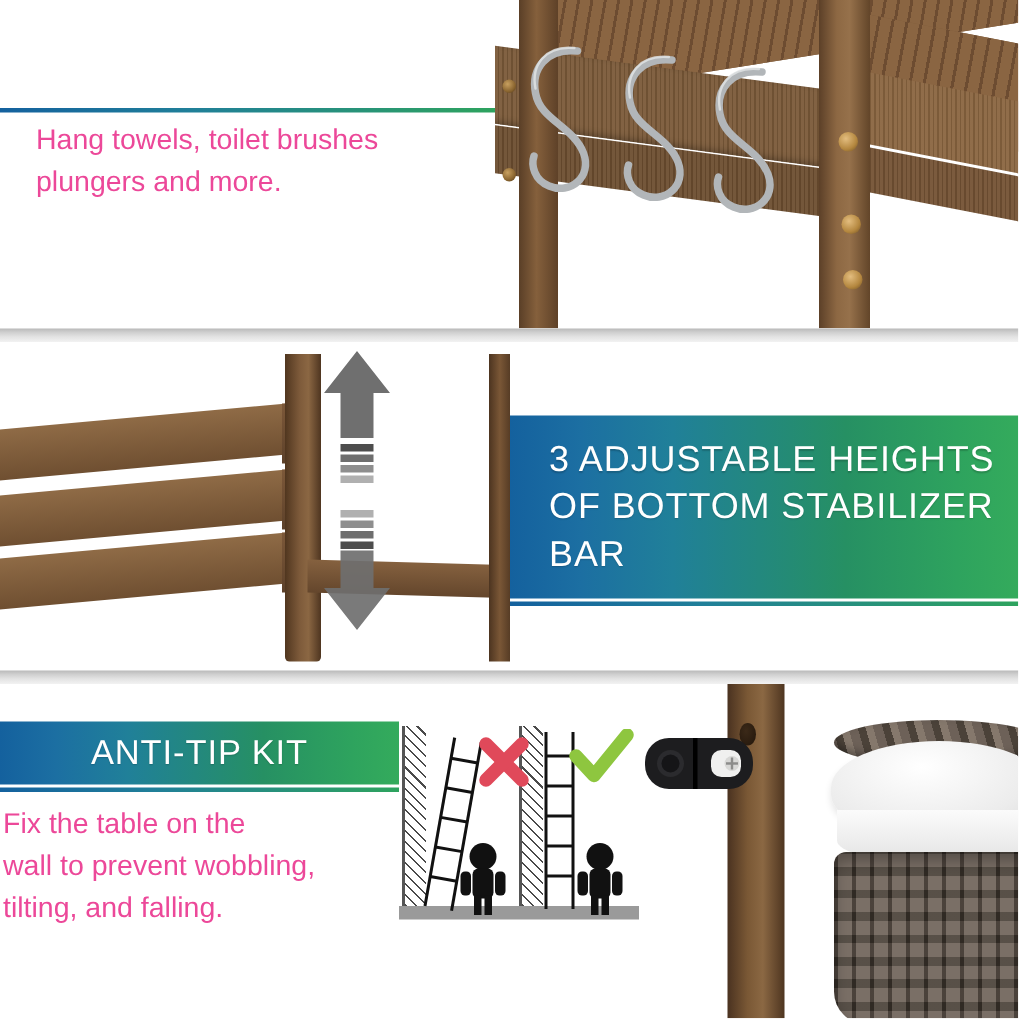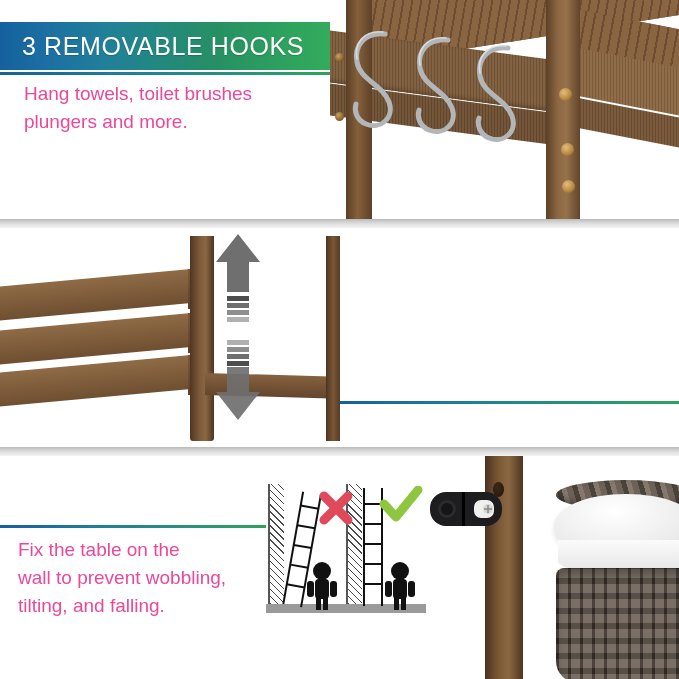--- a/index.html
+++ b/index.html
@@ -78,21 +78,21 @@
   #p2{left:0;top:228px;width:679px;height:219px;}
   #p2-banner{left:340px;top:49px;width:339px;height:122px;padding-left:26px;}
   #p2-banner .banner-txt{font-size:24px;}
   #p2-rule{left:340px;top:173px;width:339px;}
 
   
   #p3{left:0;top:456px;width:679px;height:223px;}
   #p3-banner{left:0;top:25px;width:266px;height:42px;justify-content:center;}
   #p3-banner .banner-txt{font-size:23px;}
   #p3-rule{left:0;top:69px;width:266px;}
-  #p3-body{left:18px;top:80px;width:245px;font-size:19px;}
+  #p3-body{left:2px;top:80px;width:245px;font-size:19px;}
 
   .hatch-wall{
     background-image:repeating-linear-gradient(45deg,
       #4a4a4a 0px,#4a4a4a 1px,transparent 1px,transparent 5px);
     border-left:2px solid #555;
   }
 </style>
 </head>
 <body>
 
@@ -129,23 +129,20 @@
           <path d="M178 48 C157 46 147 60 150 76 C153 94 175 98 182 116 C188 132 173 144 159 138 C149 134 147 124 149 118"></path>
         </g>
         <g fill="none" stroke="#e6e9ea" stroke-width="1.6" stroke-linecap="round" opacity=".75">
           <path d="M53 32 C33 30 24 44 27 59"></path>
           <path d="M116 38 C96 36 87 50 90 65"></path>
           <path d="M176 46 C156 44 147 58 150 73"></path>
         </g>
       </svg>
     </div>
 
-    <div class="banner" id="p1-banner">
-      <span class="banner-txt">3 REMOVABLE HOOKS</span>
-    </div>
     <div class="banner-rule" id="p1-rule"></div>
 
     <div class="body-txt" id="p1-body">Hang towels, toilet brushes
 plungers and more.</div>
   </div>
 
   <div class="divider" style="top:219px;"></div>
 
   <div class="panel" id="p2">
 
@@ -174,27 +171,35 @@
       </svg>
       <svg width="120" height="120" style="position:absolute;left:210px;top:112px;">
         <rect x="17" y="0" width="22" height="5" fill="#b0b0b0"></rect>
         <rect x="17" y="7" width="22" height="5" fill="#8e8e8e"></rect>
         <rect x="17" y="14" width="22" height="5" fill="#6e6e6e"></rect>
         <rect x="17" y="21" width="22" height="5" fill="#4d4d4d"></rect>
         <polygon points="28,80 50,52 39,52 39,27 17,27 17,52 6,52" fill="#6f6f6f" opacity=".92"></polygon>
       </svg>
     </div>
 
+    <div class="banner" id="p2-banner">
+      <span class="banner-txt">3 ADJUSTABLE HEIGHTS
+OF BOTTOM STABILIZER
+BAR</span>
+    </div>
     <div class="banner-rule" id="p2-rule"></div>
   </div>
 
   <div class="divider" style="top:447px;"></div>
 
   <div class="panel" id="p3">
 
+    <div class="banner" id="p3-banner">
+      <span class="banner-txt">ANTI-TIP KIT</span>
+    </div>
     <div class="banner-rule" id="p3-rule"></div>
     <div class="body-txt" id="p3-body">Fix the table on the
 wall to prevent wobbling,
 tilting, and falling.</div>
 
     <div style="position:absolute;left:264px;top:20px;width:180px;height:160px;">
 
       <div class="hatch-wall" style="position:absolute;left:4px;top:8px;width:14px;height:120px;"></div>
 
       <div class="hatch-wall" style="position:absolute;left:82px;top:8px;width:14px;height:120px;"></div>

